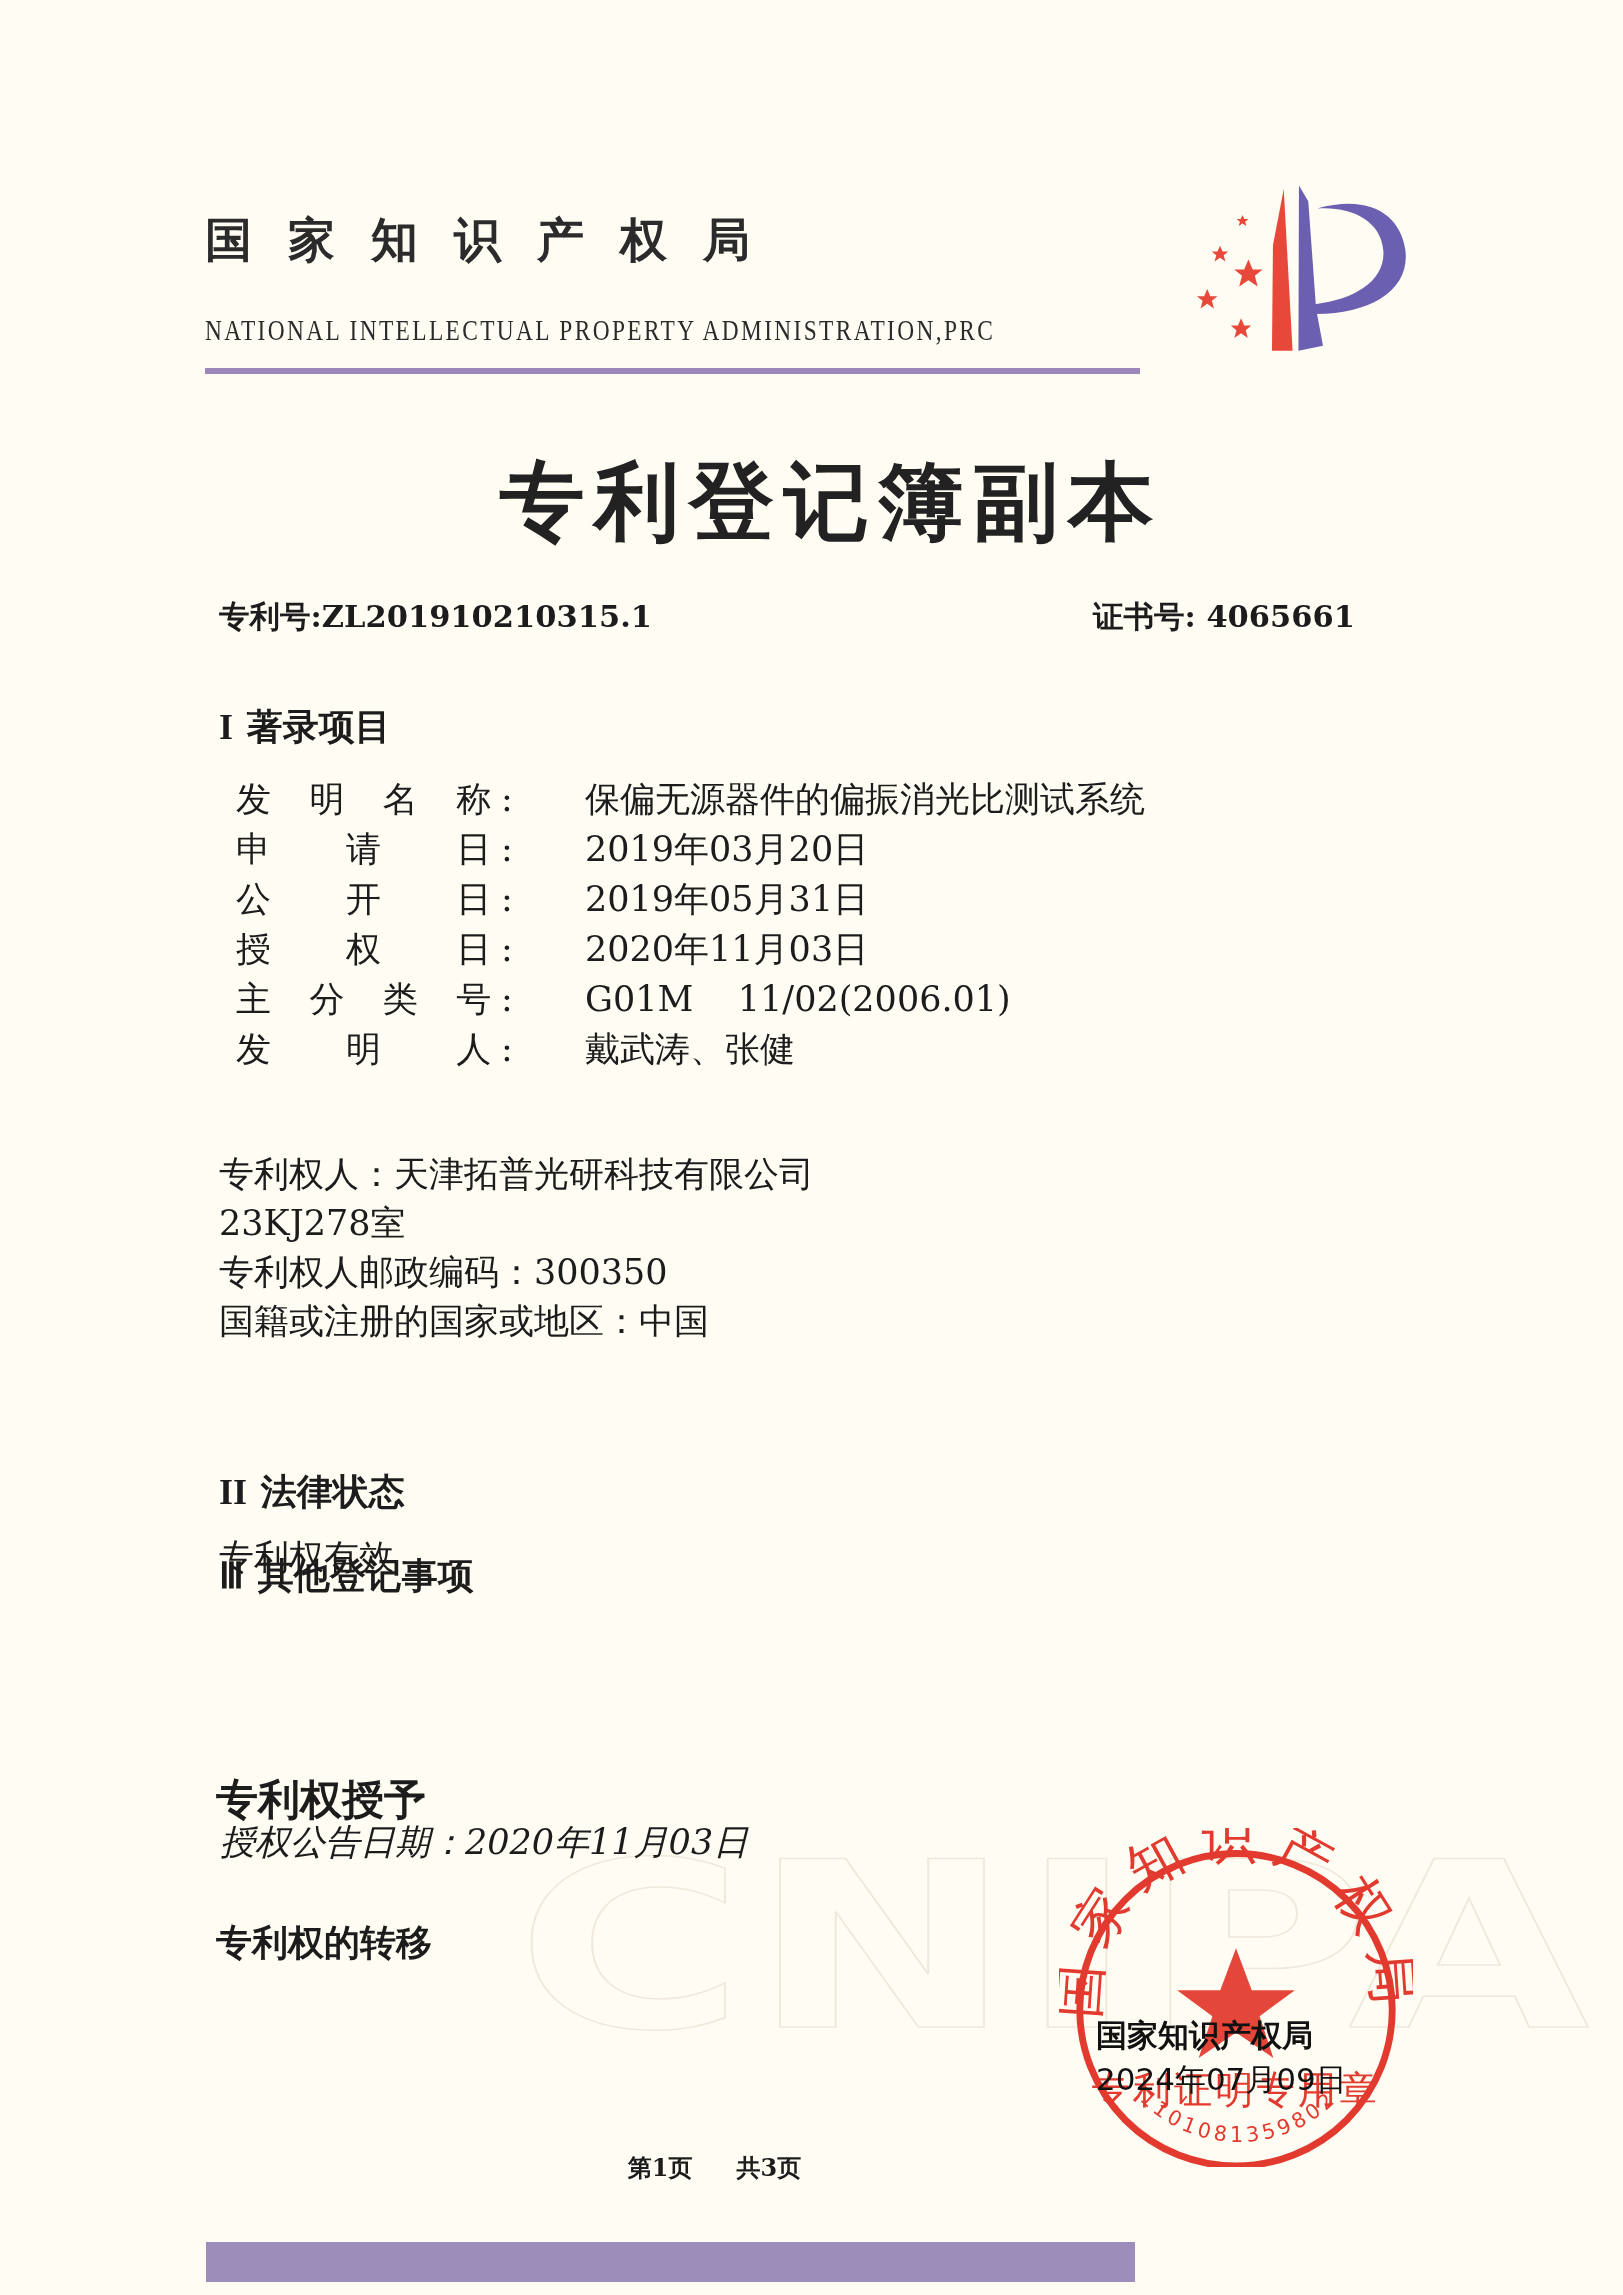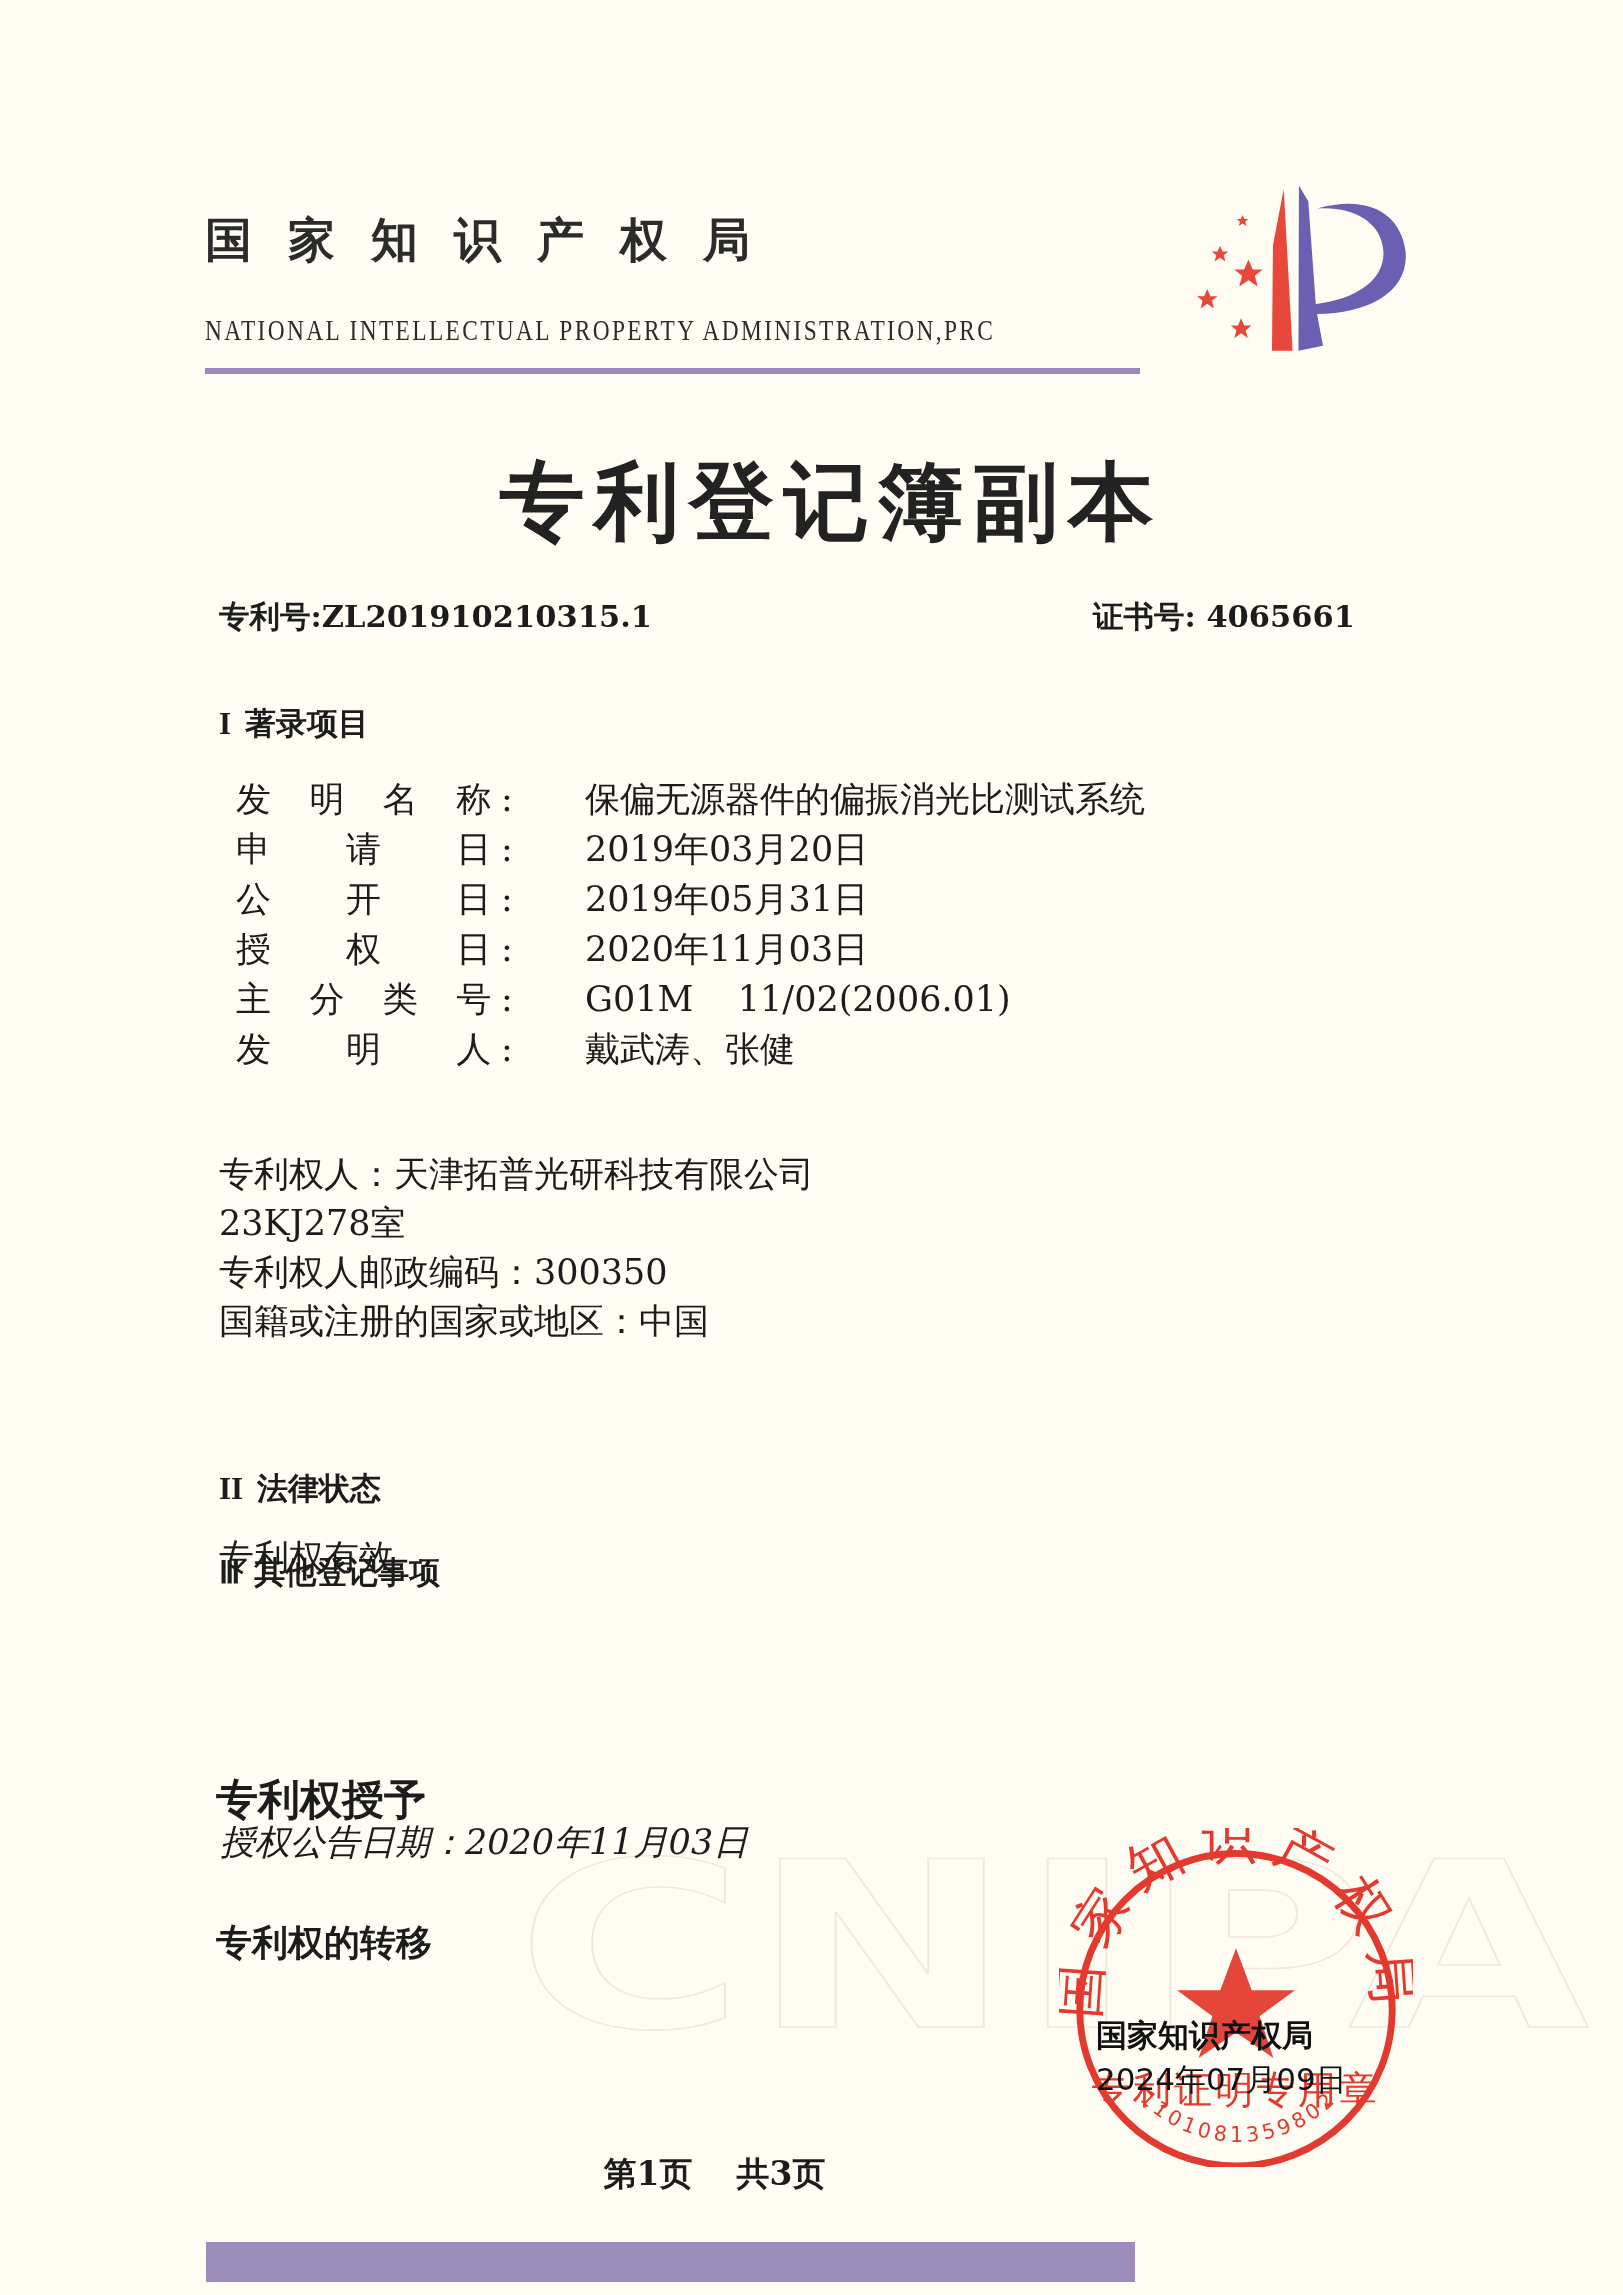--- a/index.html
+++ b/index.html
@@ -26,31 +26,31 @@
   .rule-top { left: 205px; top: 368px; width: 935px; height: 6.4px; background: #9b88b8; }
   .logo { left: 1194px; top: 157px; width: 256px; height: 206px; }
   
   .doc-title {
     left: 0; width: 1623px; top: 445px; text-align: center;
     font-size: 85px; letter-spacing: 9.8px; font-weight: bold; color: #222;
     padding-left: 19.7px;
   }
   .meta-left { left: 219px; top: 597px; font-size: 30.5px; font-weight: bold; white-space: nowrap; }
   .meta-right { left: 1093px; top: 597px; font-size: 30.5px; font-weight: bold; white-space: nowrap; }
-  .sec-head { font-size: 31px; font-weight: bold; white-space: nowrap; }
+  .sec-head { font-size: 36px; font-weight: bold; white-space: nowrap; }
   .sec-head .num { font-family: "Liberation Serif", serif; margin-right: 13.8px; }
   
   .biblio { left: 236px; top: 774px; }
   .biblio-row { display: flex; height: 50px; align-items: center; font-size: 35px; }
   .biblio-label { width: 265px; display: flex; justify-content: space-between; padding-right: 9.8px; box-sizing: border-box; }
   .biblio-label span { display: inline-block; }
   .biblio-colon { width: 84px; }
   .biblio-value { white-space: nowrap; }
   .body-line { font-size: 35px; white-space: nowrap; line-height: 49px; }
-  .footer-pages { left: 0; width: 1429px; top: 2152px; text-align: center; font-size: 33px; font-weight: bold; }
+  .footer-pages { left: 0; width: 1429px; top: 2152px; text-align: center; font-size: 24px; font-weight: bold; }
   .footer-pages span { margin: 0 22px; }
   .rule-bottom { left: 206px; top: 2242px; width: 929px; height: 40px; background: #9d8dbb; }
   .watermark {
     left: 516px; top: 1813px; font-size: 231px; font-family: "DejaVu Sans", sans-serif;
     font-weight: bold; color: transparent; -webkit-text-stroke: 1.5px rgba(225,215,200,0.55);
     letter-spacing: 4.9px; white-space: nowrap; transform: scaleX(1.35); transform-origin: left top;
   }
   .stamp { left: 1059px; top: 1828px; width: 354px; height: 339px; }
   .stamp-text { font-size: 31px; color: #111; white-space: nowrap; }
 </style>

